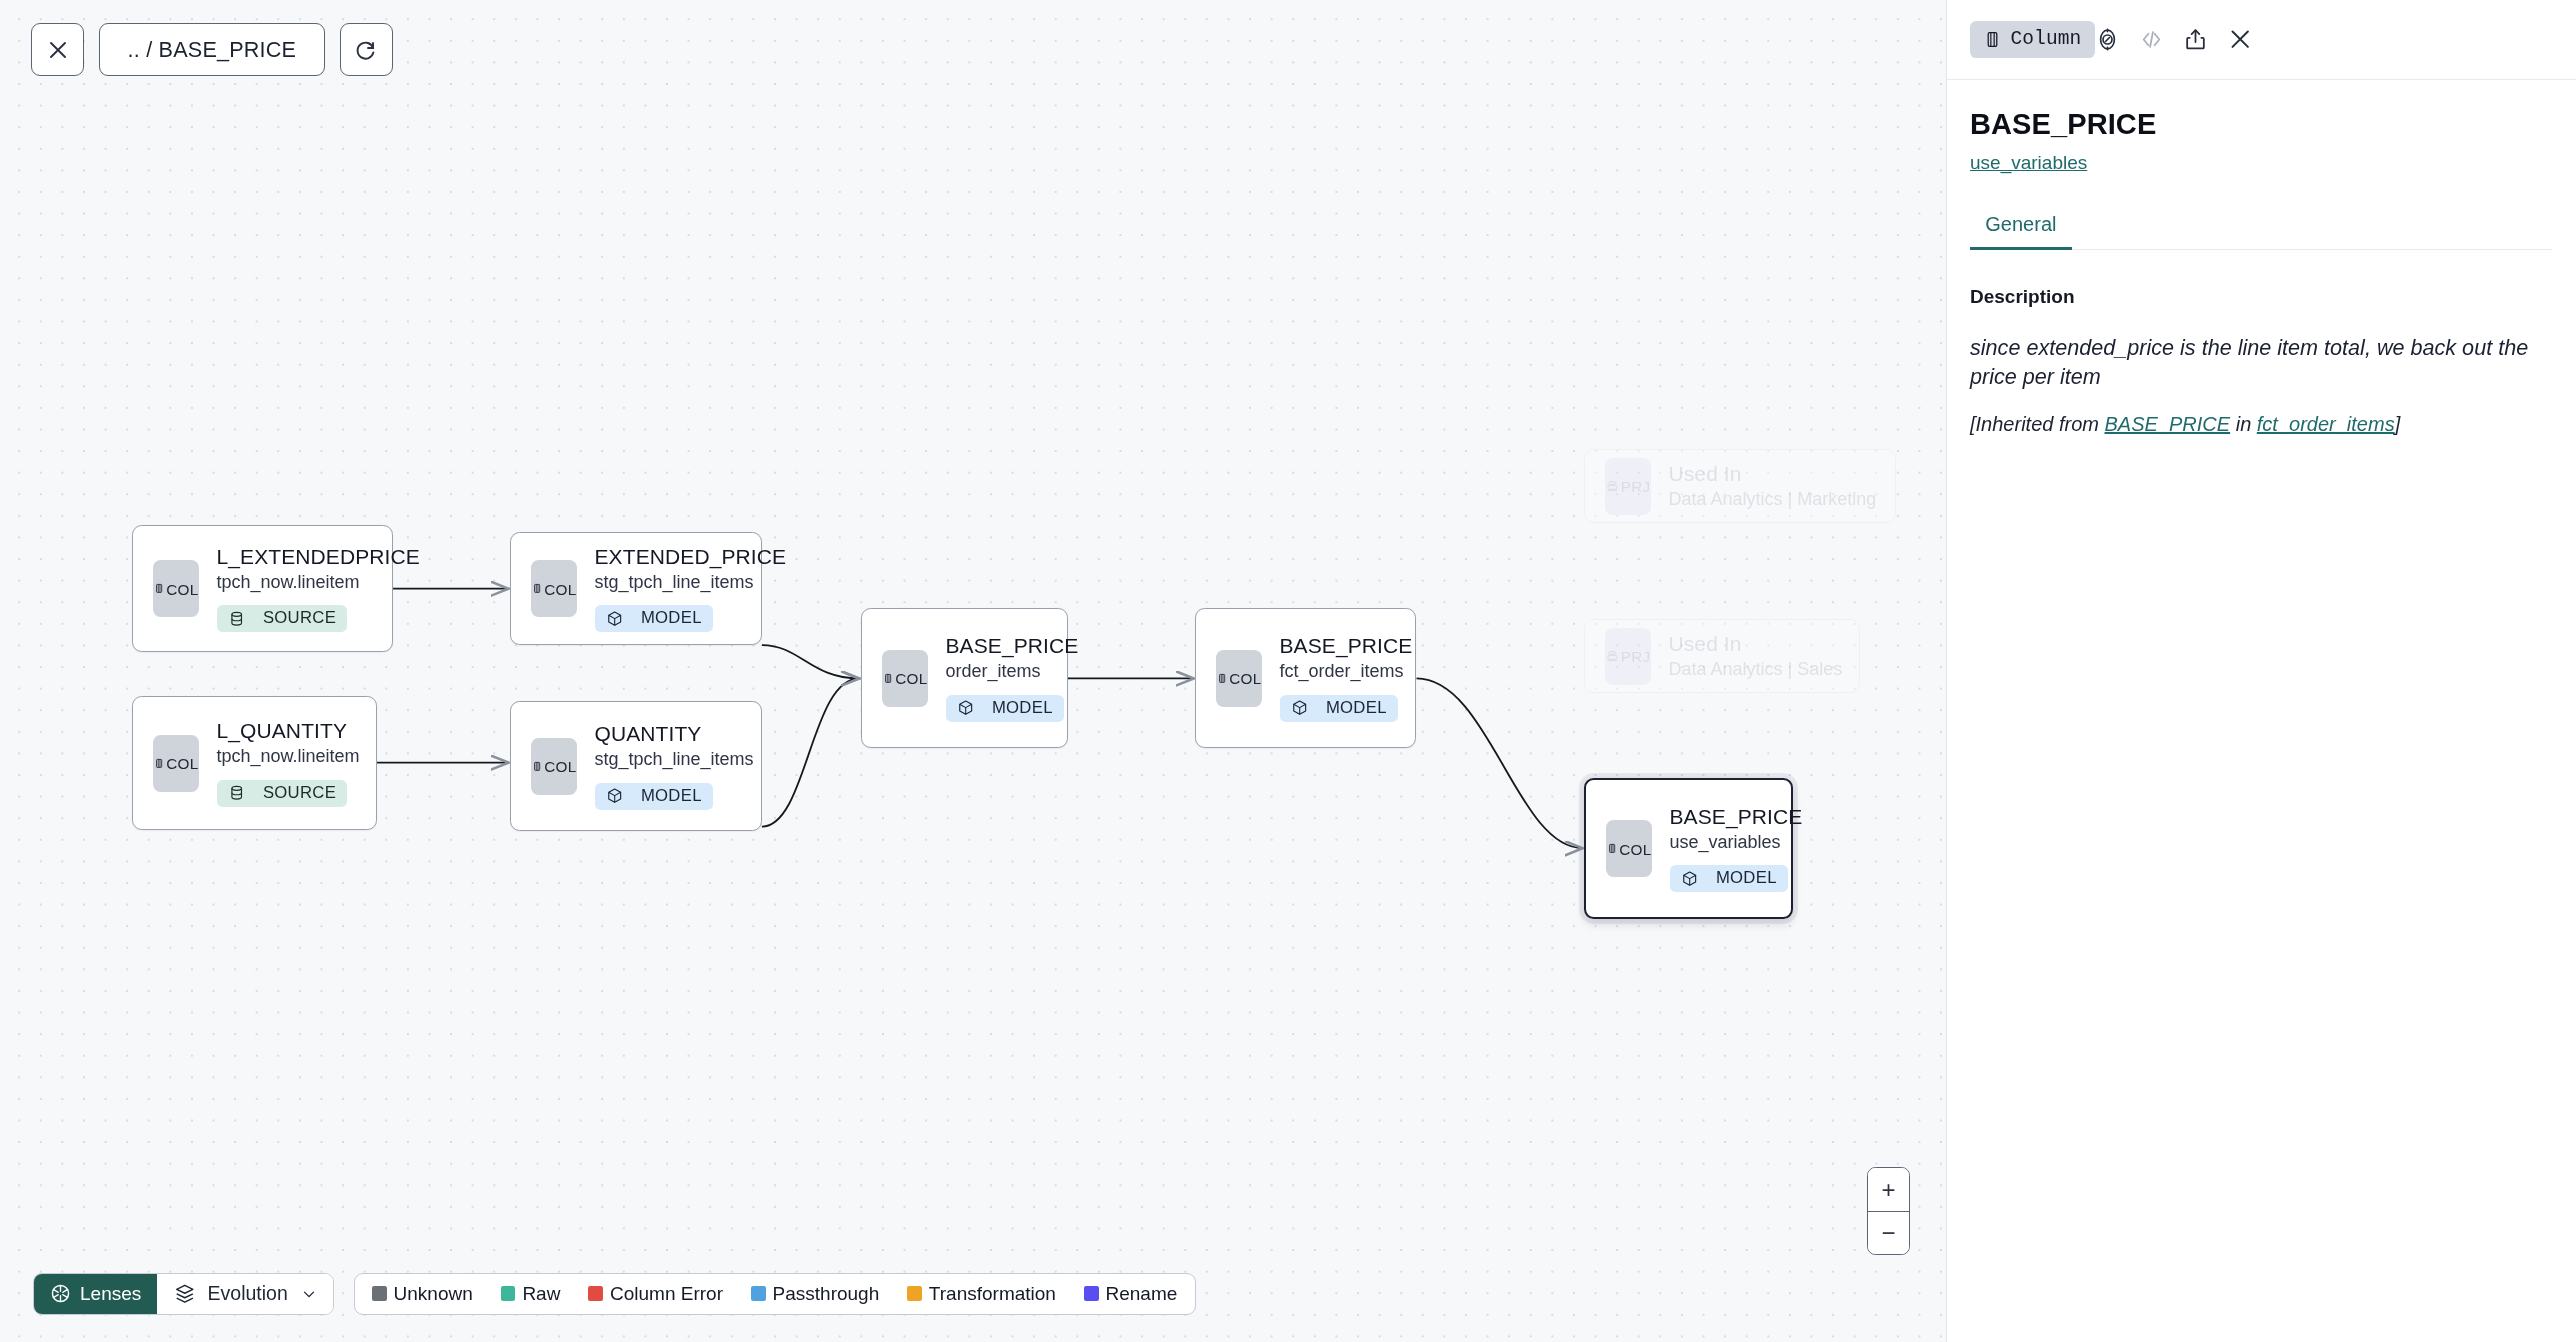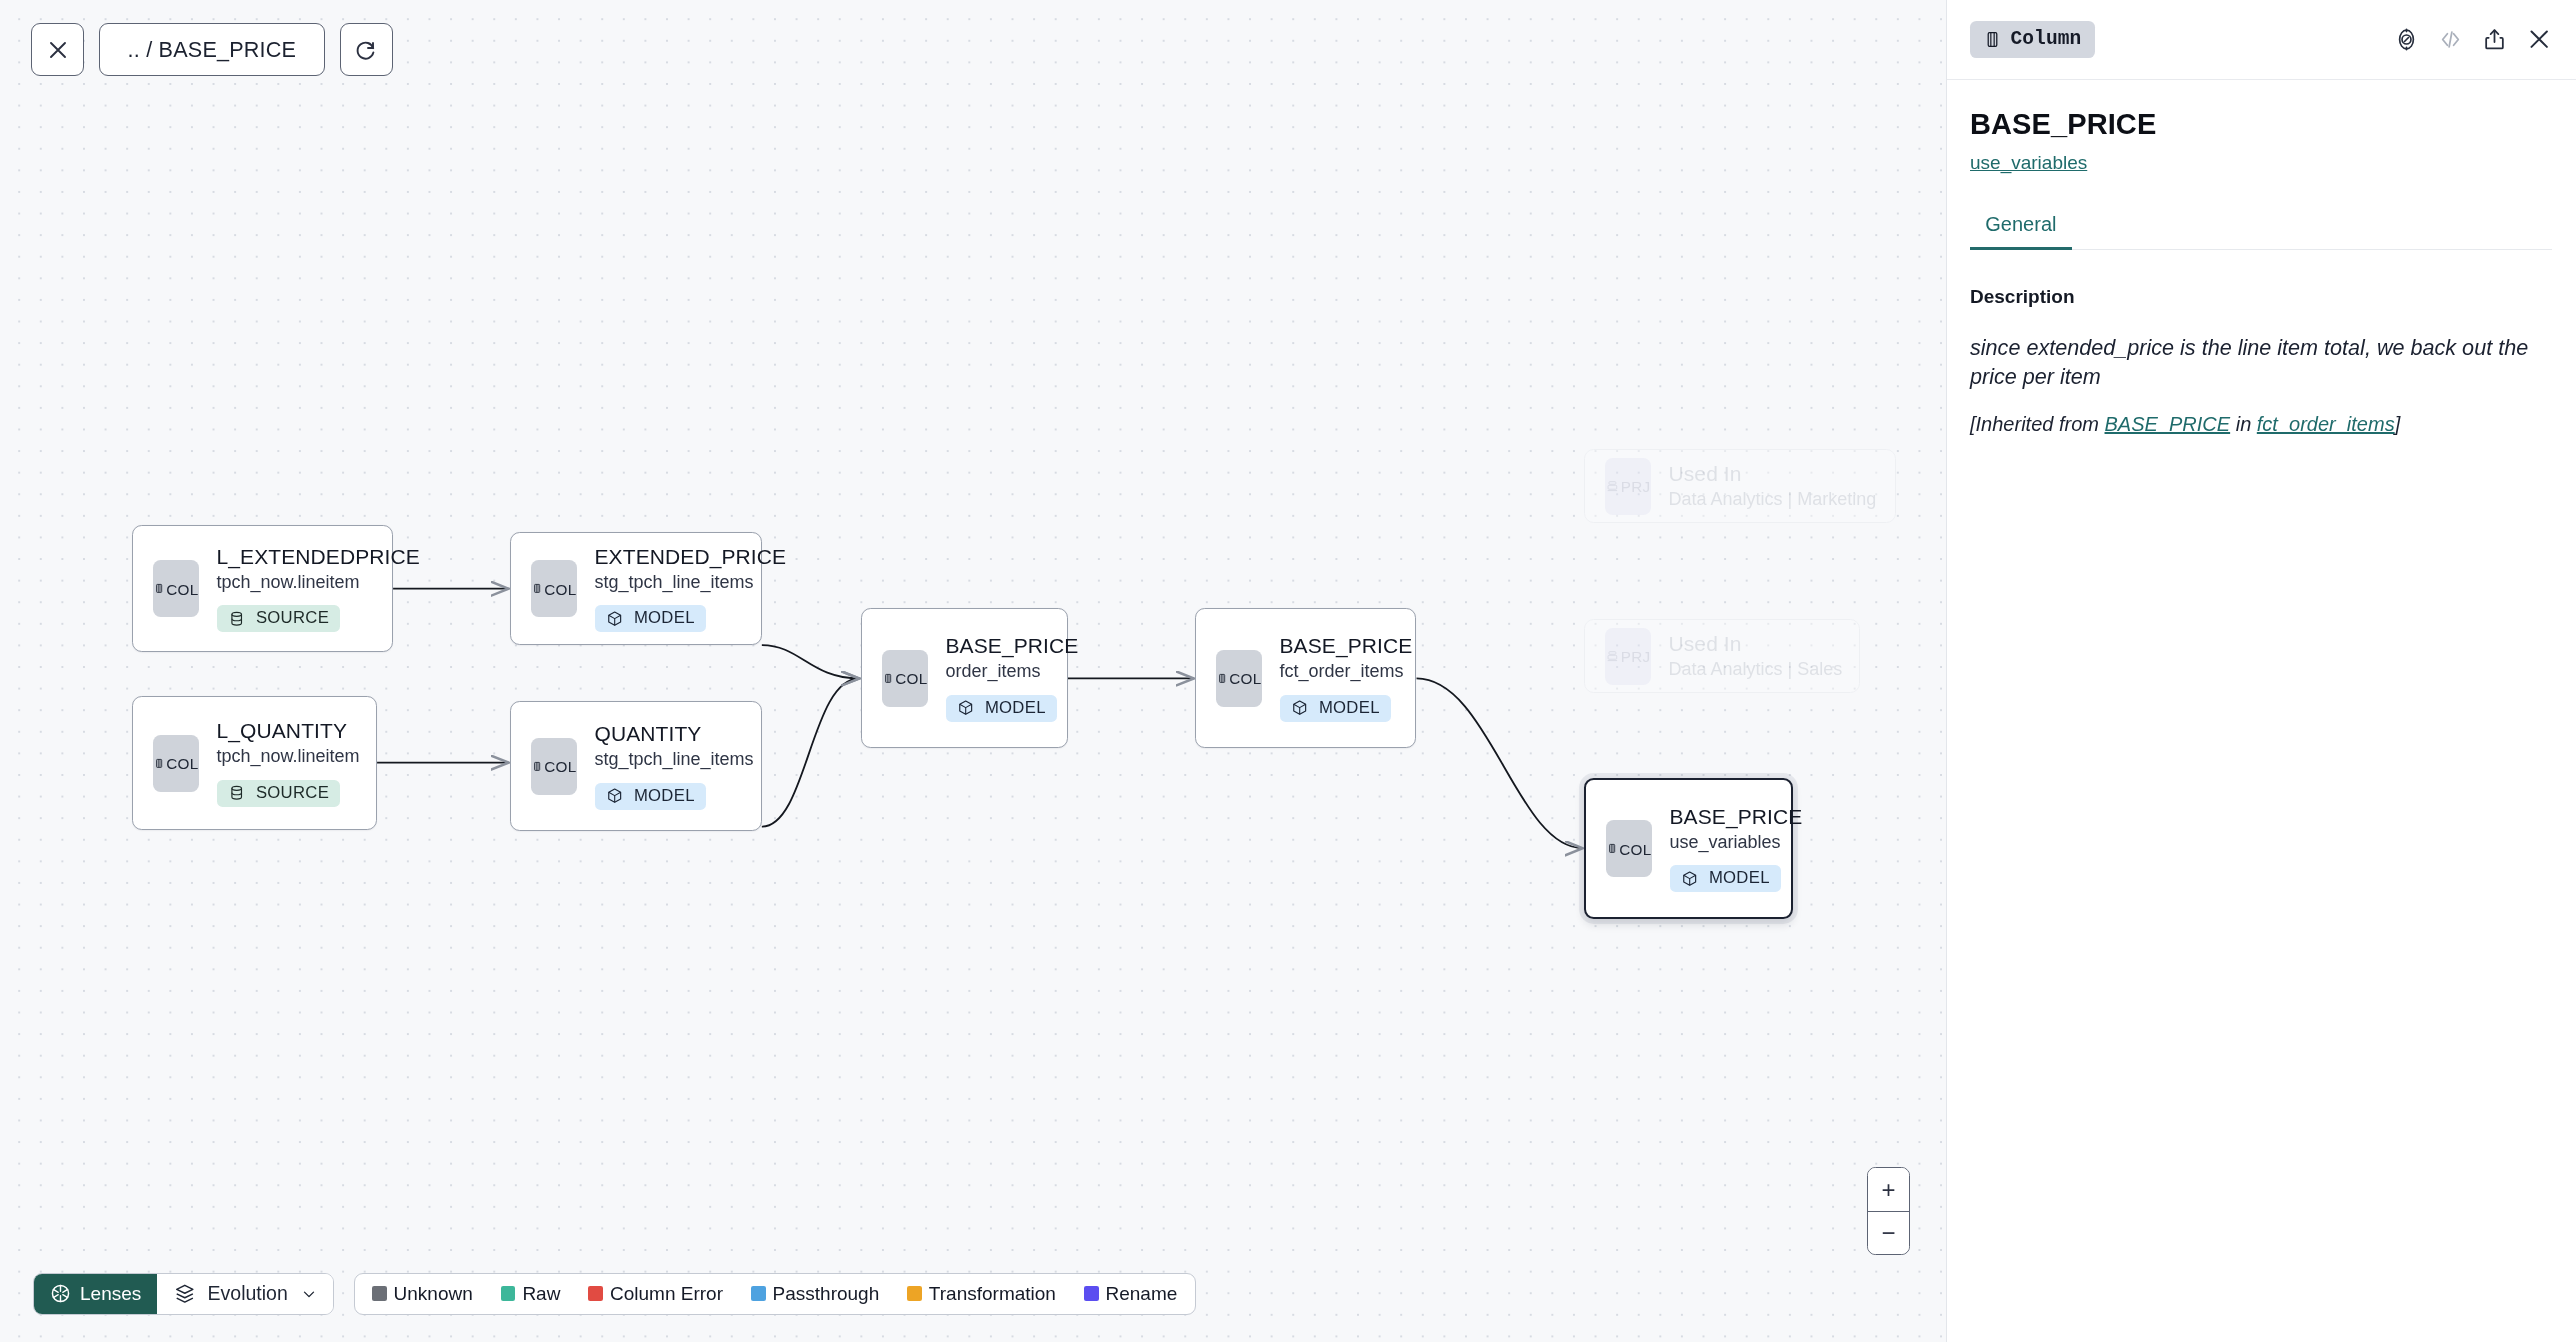--- a/index.html
+++ b/index.html
@@ -55,21 +55,21 @@
     display: flex; align-items: center; justify-content: center;
     gap: 1.4px; flex: none; color: #1f2634;
   }
   .kind-badge .kb-label { font-size: 15.3px; letter-spacing: 0.3px; line-height: 1; margin-top: 2.1px; }
   .ghost .kind-badge { background: #e6e7f5; color: #b9bccd; }
   .node-body { margin-left: 18px; display: flex; flex-direction: column; gap: 2.8px; }
   .node-title { font-size: 21px; color: #131824; line-height: 1.15; letter-spacing: 0.1px; white-space: nowrap; }
   .node-sub { font-size: 18px; color: #2f3545; line-height: 1.2; white-space: nowrap; }
   .ghost .node-title, .ghost .node-sub { color: #c2c6cf; }
   .node-pill {
-    margin-top: 9px; align-self: flex-start; display: inline-flex; align-items: center; gap: 11px;
+    margin-top: 9px; align-self: flex-start; display: inline-flex; align-items: center; gap: 18px;
     padding: 4.9px 11px; border-radius: 5.6px; font-size: 16.7px; letter-spacing: 0.3px; line-height: 1;
   }
   .pill-source { background: #d6ece4; color: #1d2a28; }
   .pill-model  { background: #d6eafb; color: #1b2535; }
 
   
   .tag {
     position: absolute; padding: 6.3px 12px 9px 12px; border-radius: 6.3px;
     font-size: 16px; letter-spacing: 0.3px; line-height: 1; white-space: nowrap; z-index: -1;
   }
@@ -108,23 +108,22 @@
   }
   .zoomctl button + button { border-top: 1.1px solid #5c6373; }
 
   
   #panel {
     position: absolute; left: 1946px; top: 0; width: 630px; height: 1343px;
     background: #ffffff; border-left: 1px solid #e3e6eb;
   }
   .panel-head {
     height: 80px; border-bottom: 1px solid #e8eaee;
-    display: flex; align-items: center; justify-content: space-between;
+    display: flex; align-items: center; 
     padding: 0 24px 0 23px;
-    font-weight: bold;
   }
   .chip {
     display: inline-flex; align-items: center; gap: 9px; background: #d3d7df;
     color: #151a27; border-radius: 6.3px; padding: 7px 14px 7.7px 12.5px;
     font-family: "Liberation Mono", monospace; font-size: 19.5px; letter-spacing: 0.1px;
   }
   .head-icons { display: flex; align-items: center; gap: 19px; color: #262d3c; }
   .head-icons .ic { cursor: pointer; display: flex; align-items: center; }
   .panel-body { padding: 28px 24px 0 23px; }
   .panel-title { font-size: 29px; font-weight: bold; color: #0c0f16; letter-spacing: 0.1px; }

